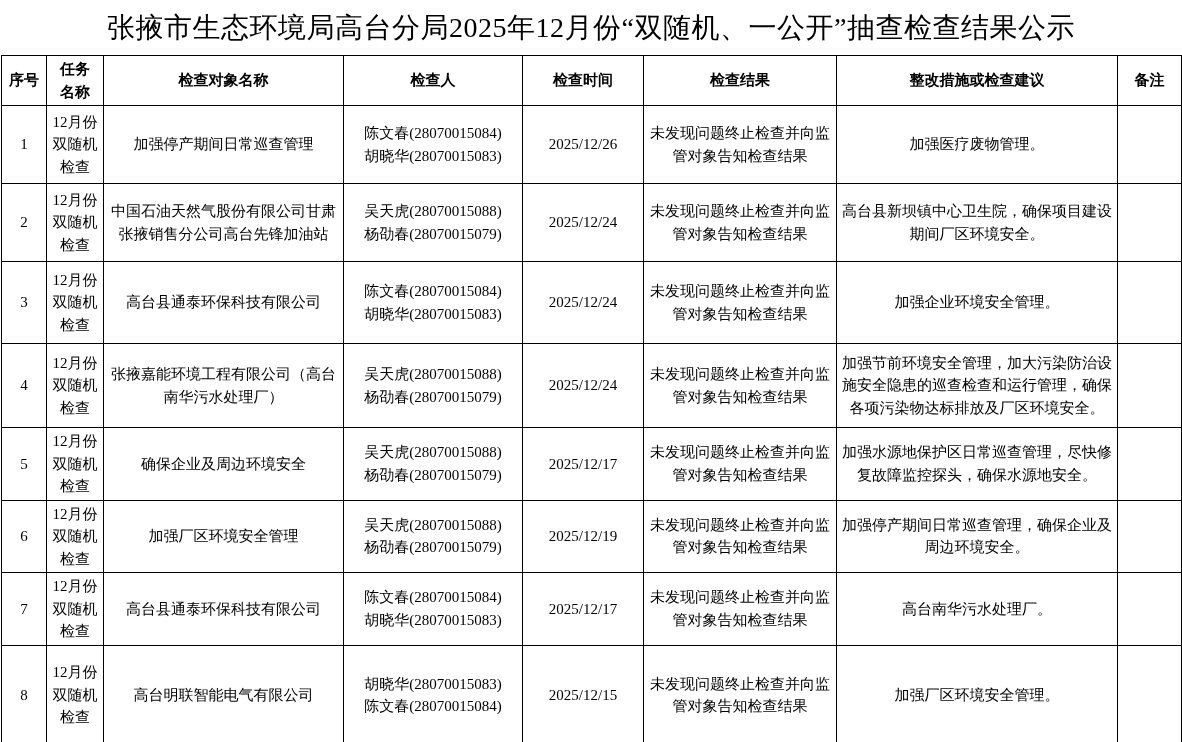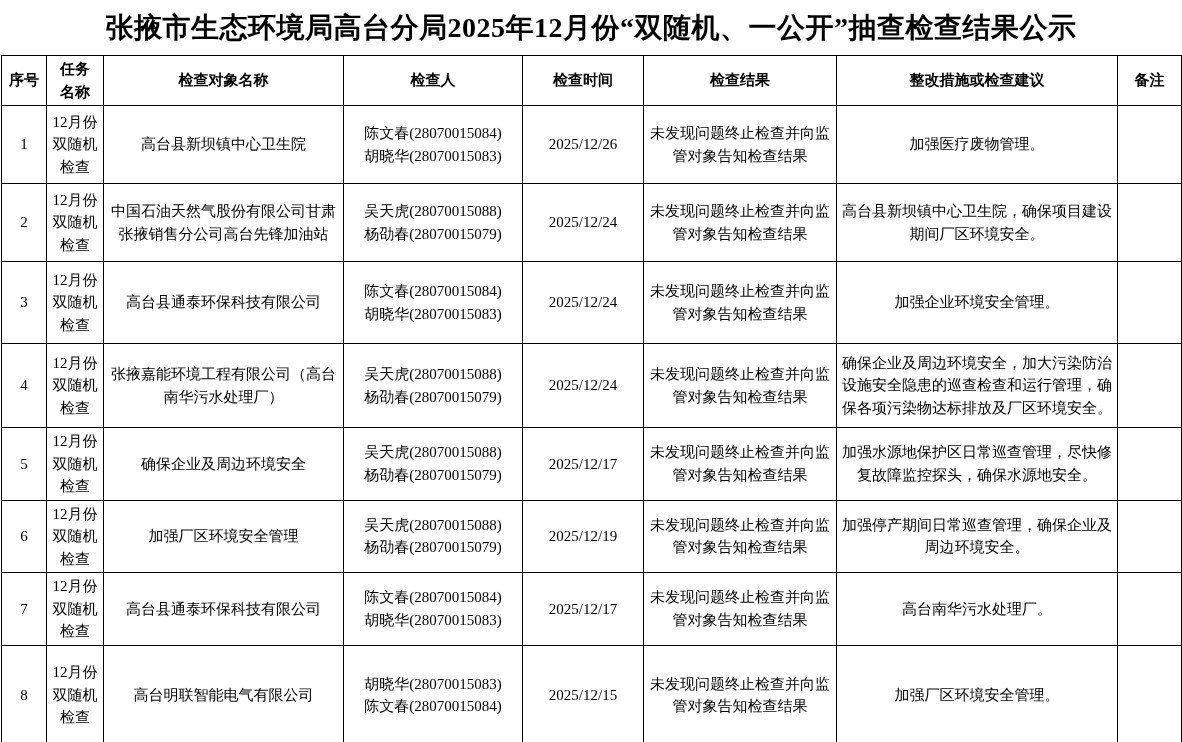--- a/index.html
+++ b/index.html
@@ -17,21 +17,21 @@
     position: relative;
   }
   .title-bar {
     height: 55px;
     display: flex;
     align-items: center;
     justify-content: center;
   }
   .title-bar h1 {
     font-size: 28px;
-    font-weight: bold;
+    font-weight: normal;
     letter-spacing: 0.5px;
     white-space: nowrap;
   }
   table.results {
     position: absolute;
     left: 1px;
     top: 55px;
     width: 1180px;
     border-collapse: collapse;
     table-layout: fixed;
@@ -110,21 +110,21 @@
         <th>整改措施或检查建议</th>
         <th>备注</th>
       </tr>
     </thead>
     <tbody>
         <tr>
       <td class="cell-seq">1</td>
       <td class="cell-task">12月份
 双随机
 检查</td>
-      <td class="cell-target">高台县新坝镇中心卫生院</td>
+      <td class="cell-target">加强停产期间日常巡查管理</td>
       <td class="cell-inspectors">陈文春(28070015084)
 胡晓华(28070015083)</td>
       <td class="cell-date">2025/12/26</td>
       <td class="cell-result">未发现问题终止检查并向监管对象告知检查结果</td>
       <td class="cell-measures">加强医疗废物管理。</td>
       <td class="cell-remark"></td>
     </tr>
         <tr>
       <td class="cell-seq">2</td>
       <td class="cell-task">12月份
@@ -154,21 +154,21 @@
         <tr>
       <td class="cell-seq">4</td>
       <td class="cell-task">12月份
 双随机
 检查</td>
       <td class="cell-target">张掖嘉能环境工程有限公司（高台南华污水处理厂）</td>
       <td class="cell-inspectors">吴天虎(28070015088)
 杨劭春(28070015079)</td>
       <td class="cell-date">2025/12/24</td>
       <td class="cell-result">未发现问题终止检查并向监管对象告知检查结果</td>
-      <td class="cell-measures">确保企业及周边环境安全，加大污染防治设施安全隐患的巡查检查和运行管理，确保各项污染物达标排放及厂区环境安全。</td>
+      <td class="cell-measures">加强节前环境安全管理，加大污染防治设施安全隐患的巡查检查和运行管理，确保各项污染物达标排放及厂区环境安全。</td>
       <td class="cell-remark"></td>
     </tr>
         <tr>
       <td class="cell-seq">5</td>
       <td class="cell-task">12月份
 双随机
 检查</td>
       <td class="cell-target">确保企业及周边环境安全</td>
       <td class="cell-inspectors">吴天虎(28070015088)
 杨劭春(28070015079)</td>

